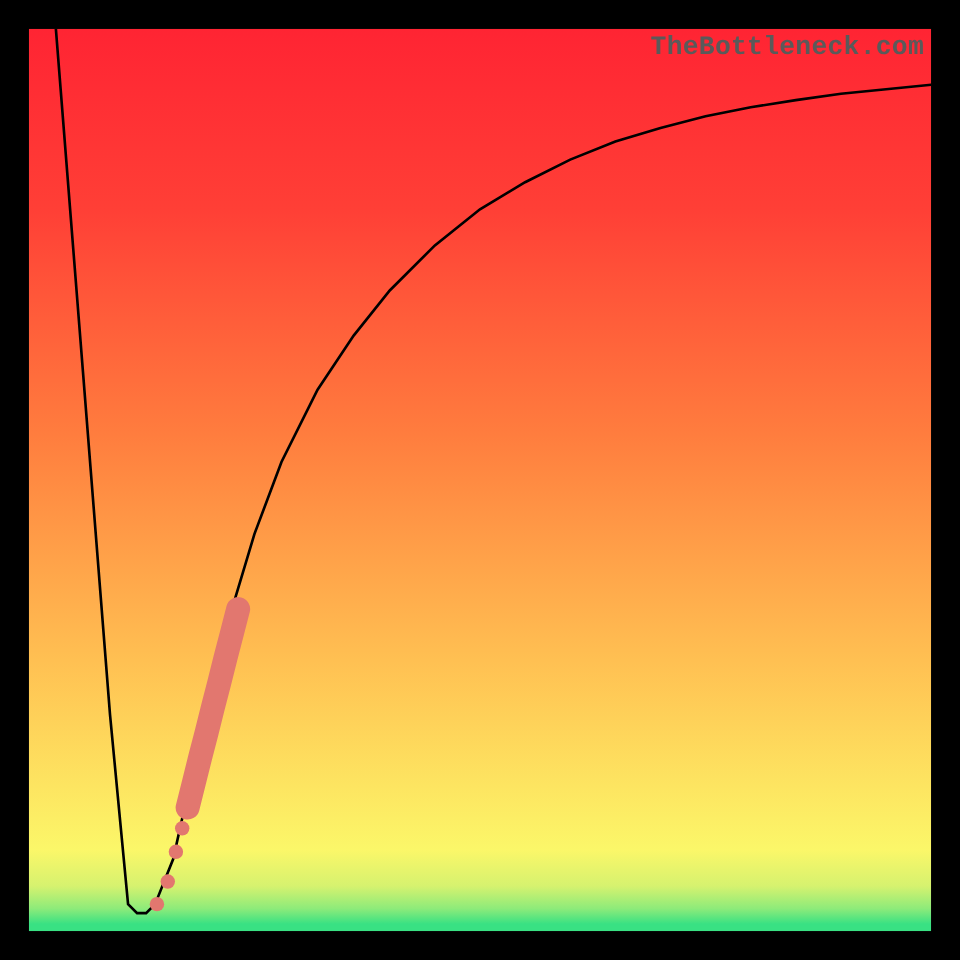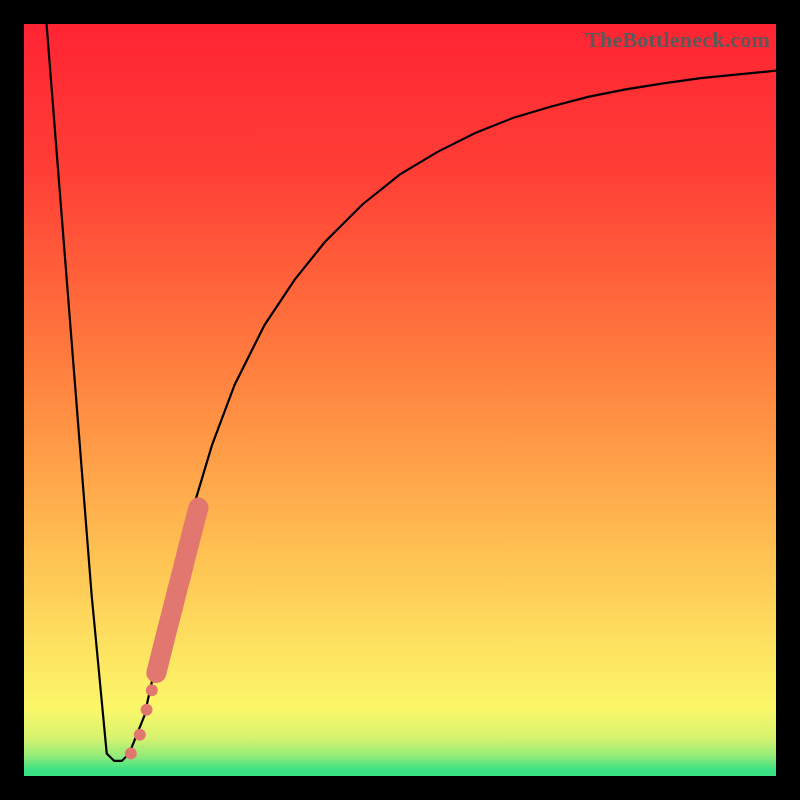--- a/index.html
+++ b/index.html
@@ -19,21 +19,21 @@
     position: absolute;
     left: 24px;
     top: 24px;
     width: 752px;
     height: 752px;
   }
   .watermark {
     position: absolute;
     top: 3px;
     right: 6px;
-    font-family: Liberation Serif, serif;
+    font-family: Liberation Mono, monospace;
     font-size: 22px;
     font-weight: 600;
     color: #5a5a5a;
     letter-spacing: 0.2px;
   }
 </style>
 </head>
 <body>
 
 <div class="outer">

